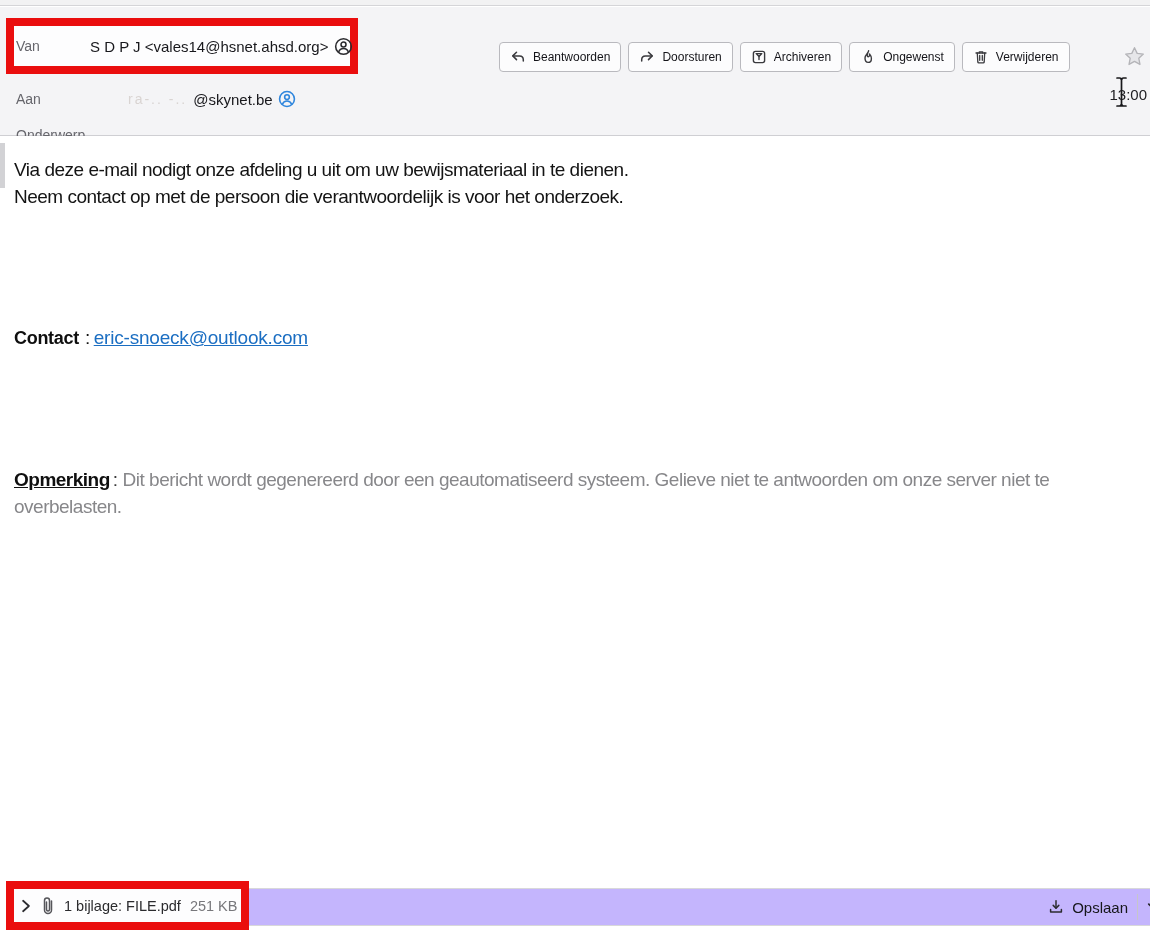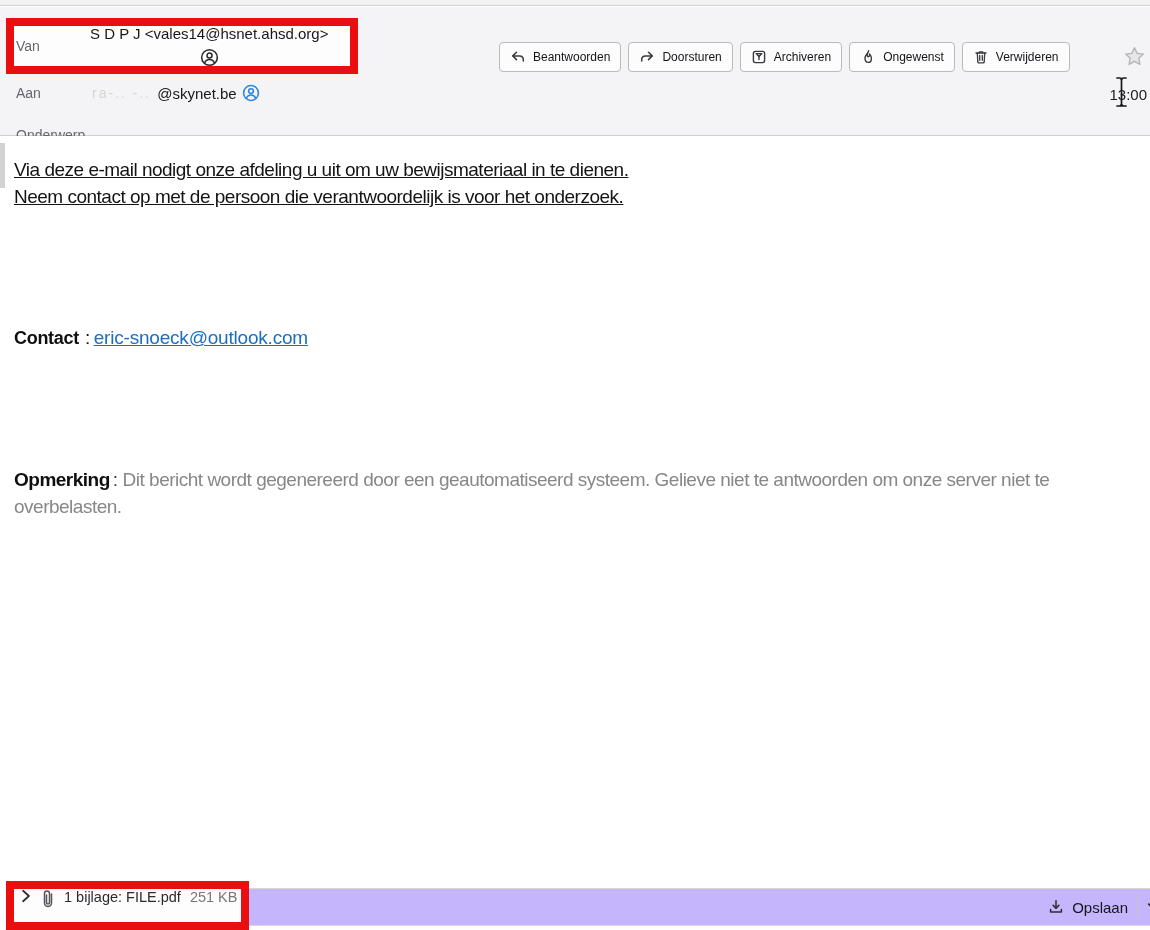--- a/index.html
+++ b/index.html
@@ -34,26 +34,26 @@
     left: 6px; top: 11px; width: 352px; height: 56px;
     display: flex; align-items: center;
   }
   .hdr-label {
     color: #66666c; font-size: 14px;
   }
   .van-redbox .hdr-label { width: 76px; padding-left: 2px; flex: 0 0 auto; }
   .hdr-value {
     color: #18181c; font-size: 15px; white-space: nowrap;
   }
-  .van-redbox .hdr-value { display: flex; align-items: center; gap: 6px; flex-direction: column; }
+  .van-redbox .hdr-value { display: flex; align-items: center; gap: 6px; }
 
   .hdr-row {
     position: absolute; left: 16px; display: flex; align-items: center;
   }
-  .row-aan { top: 77px; }
+  .row-aan { top: 83px; gap: 36px; }
   .row-onderwerp { top: 105px; }
   .hdr-row .hdr-label { width: 76px; flex: 0 0 auto; }
   .redacted {
     color: #d9d4d2; font-size: 14px; letter-spacing: 2px; margin-right: 1px;
   }
   .subject-value { font-weight: bold; color: #18181c; font-size: 15px; margin-top: 28px; }
 
   .aan-value-wrap { display: flex; align-items: center; gap: 5px; }
 
   .msg-time {
@@ -90,43 +90,43 @@
   }
   .mail-body {
     position: absolute; left: 0; top: 136px; width: 1150px; height: 752px;
     background: #ffffff;
   }
   .para {
     position: absolute; left: 14px;
     font-size: 19px; letter-spacing: -0.5px;
     color: #141414; line-height: 27px;
   }
-  .p-intro { top: 20px; text-decoration: underline; }
+  .p-intro { top: 20px; }
   .p-contact { top: 188px; font-size: 19px; }
   .contact-label { font-weight: bold; font-size: 18px; color: #0f0f0f; letter-spacing: -0.3px; text-align: right; }
   .contact-sep { color: #141414; margin: 0 4px 0 6px; }
   .contact-link {
     color: #1b6ec2; text-decoration: underline; letter-spacing: -0.2px;
   }
   .p-note { top: 330px; width: 1132px; color: #87878a; }
   .note-label {
-    color: #0f0f0f; font-weight: bold; 
+    color: #0f0f0f; font-weight: bold; text-decoration: underline;
   }
   .note-sep { color: #3a3a3a; margin: 0 5px 0 3px; }
 
   
   .attach-bar {
     position: absolute; left: 17px; top: 888px; width: 1150px; height: 38px;
     background: #c4b5fd;
     border-top: 1px solid #d8d8da;
     border-bottom: 1px solid #d8d8da;
   }
   .attach-redbox {
     left: 6px; top: 881px; width: 243px; height: 49px; z-index: 4;
-    display: flex; gap: 9px;
+    display: flex; align-items: center; gap: 9px;
     padding-left: 6px;
   }
   .attach-summary { font-size: 14.5px; color: #2b2b2e; white-space: nowrap; }
   .attach-size { font-size: 14.5px; color: #77777b; white-space: nowrap; }
 
   .save-group {
     position: absolute; right: 6px; top: 0; height: 100%;
     display: flex; align-items: center;
   }
   .save-btn {

